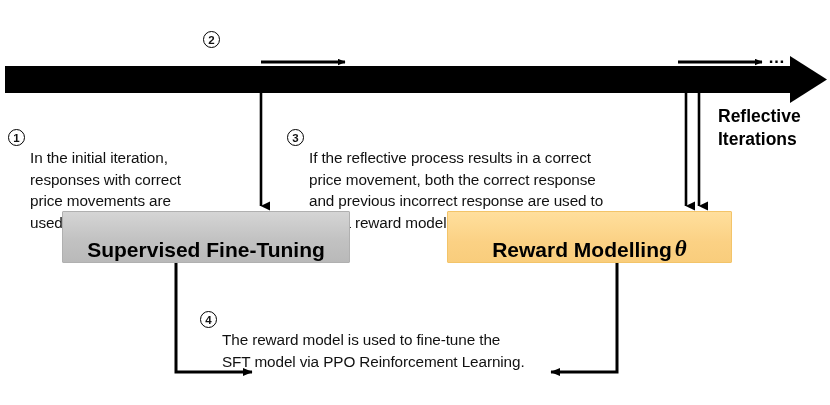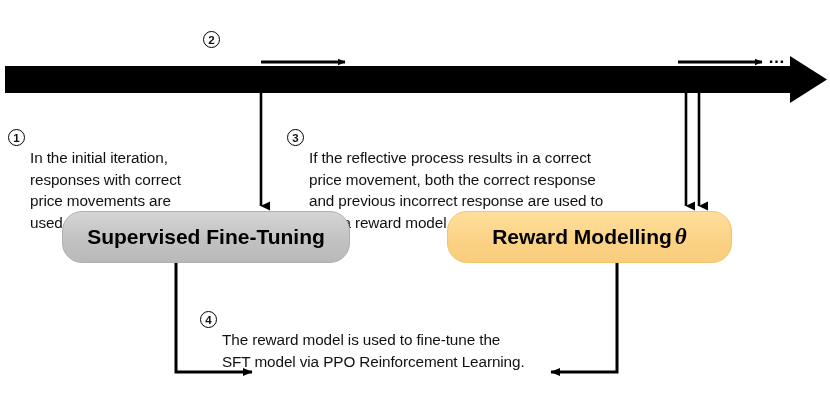--- a/index.html
+++ b/index.html
@@ -55,23 +55,23 @@
     position: absolute;
     left: 0;
     top: 1px;
   }
   .note-hang .text-wrap {
     display: block;
   }
   .box {
     position: absolute;
     display: flex;
-    align-items: center;
+    align-items: flex-end;
     justify-content: center;
-    border-radius: 20px;
+    border-radius: 1px;
     font-weight: bold;
     font-size: 21px;
     color: #000;
     box-sizing: border-box;
     text-align: center;
   }
   .box .ital {
     font-style: italic;
     font-family: "Liberation Serif", serif;
     font-weight: bold;
@@ -184,20 +184,22 @@
   </div>
 
   <div class="note note-hang" id="note4">
     <span class="marker-wrap">
       <span class="marker">4</span>
     </span>
     <span class="text-wrap">The reward model is used to fine-tune the
 SFT model via PPO Reinforcement Learning.</span>
   </div>
 
+  <div id="label-reflective" style="white-space:pre-line;">Reflective
+Iterations</div>
 
   <div class="box" id="box-sft">
     <span>Supervised Fine-Tuning</span>
   </div>
 
   <div class="box" id="box-rm">
     <span>Reward Modelling</span>
     <span class="ital">θ</span>
   </div>
 

